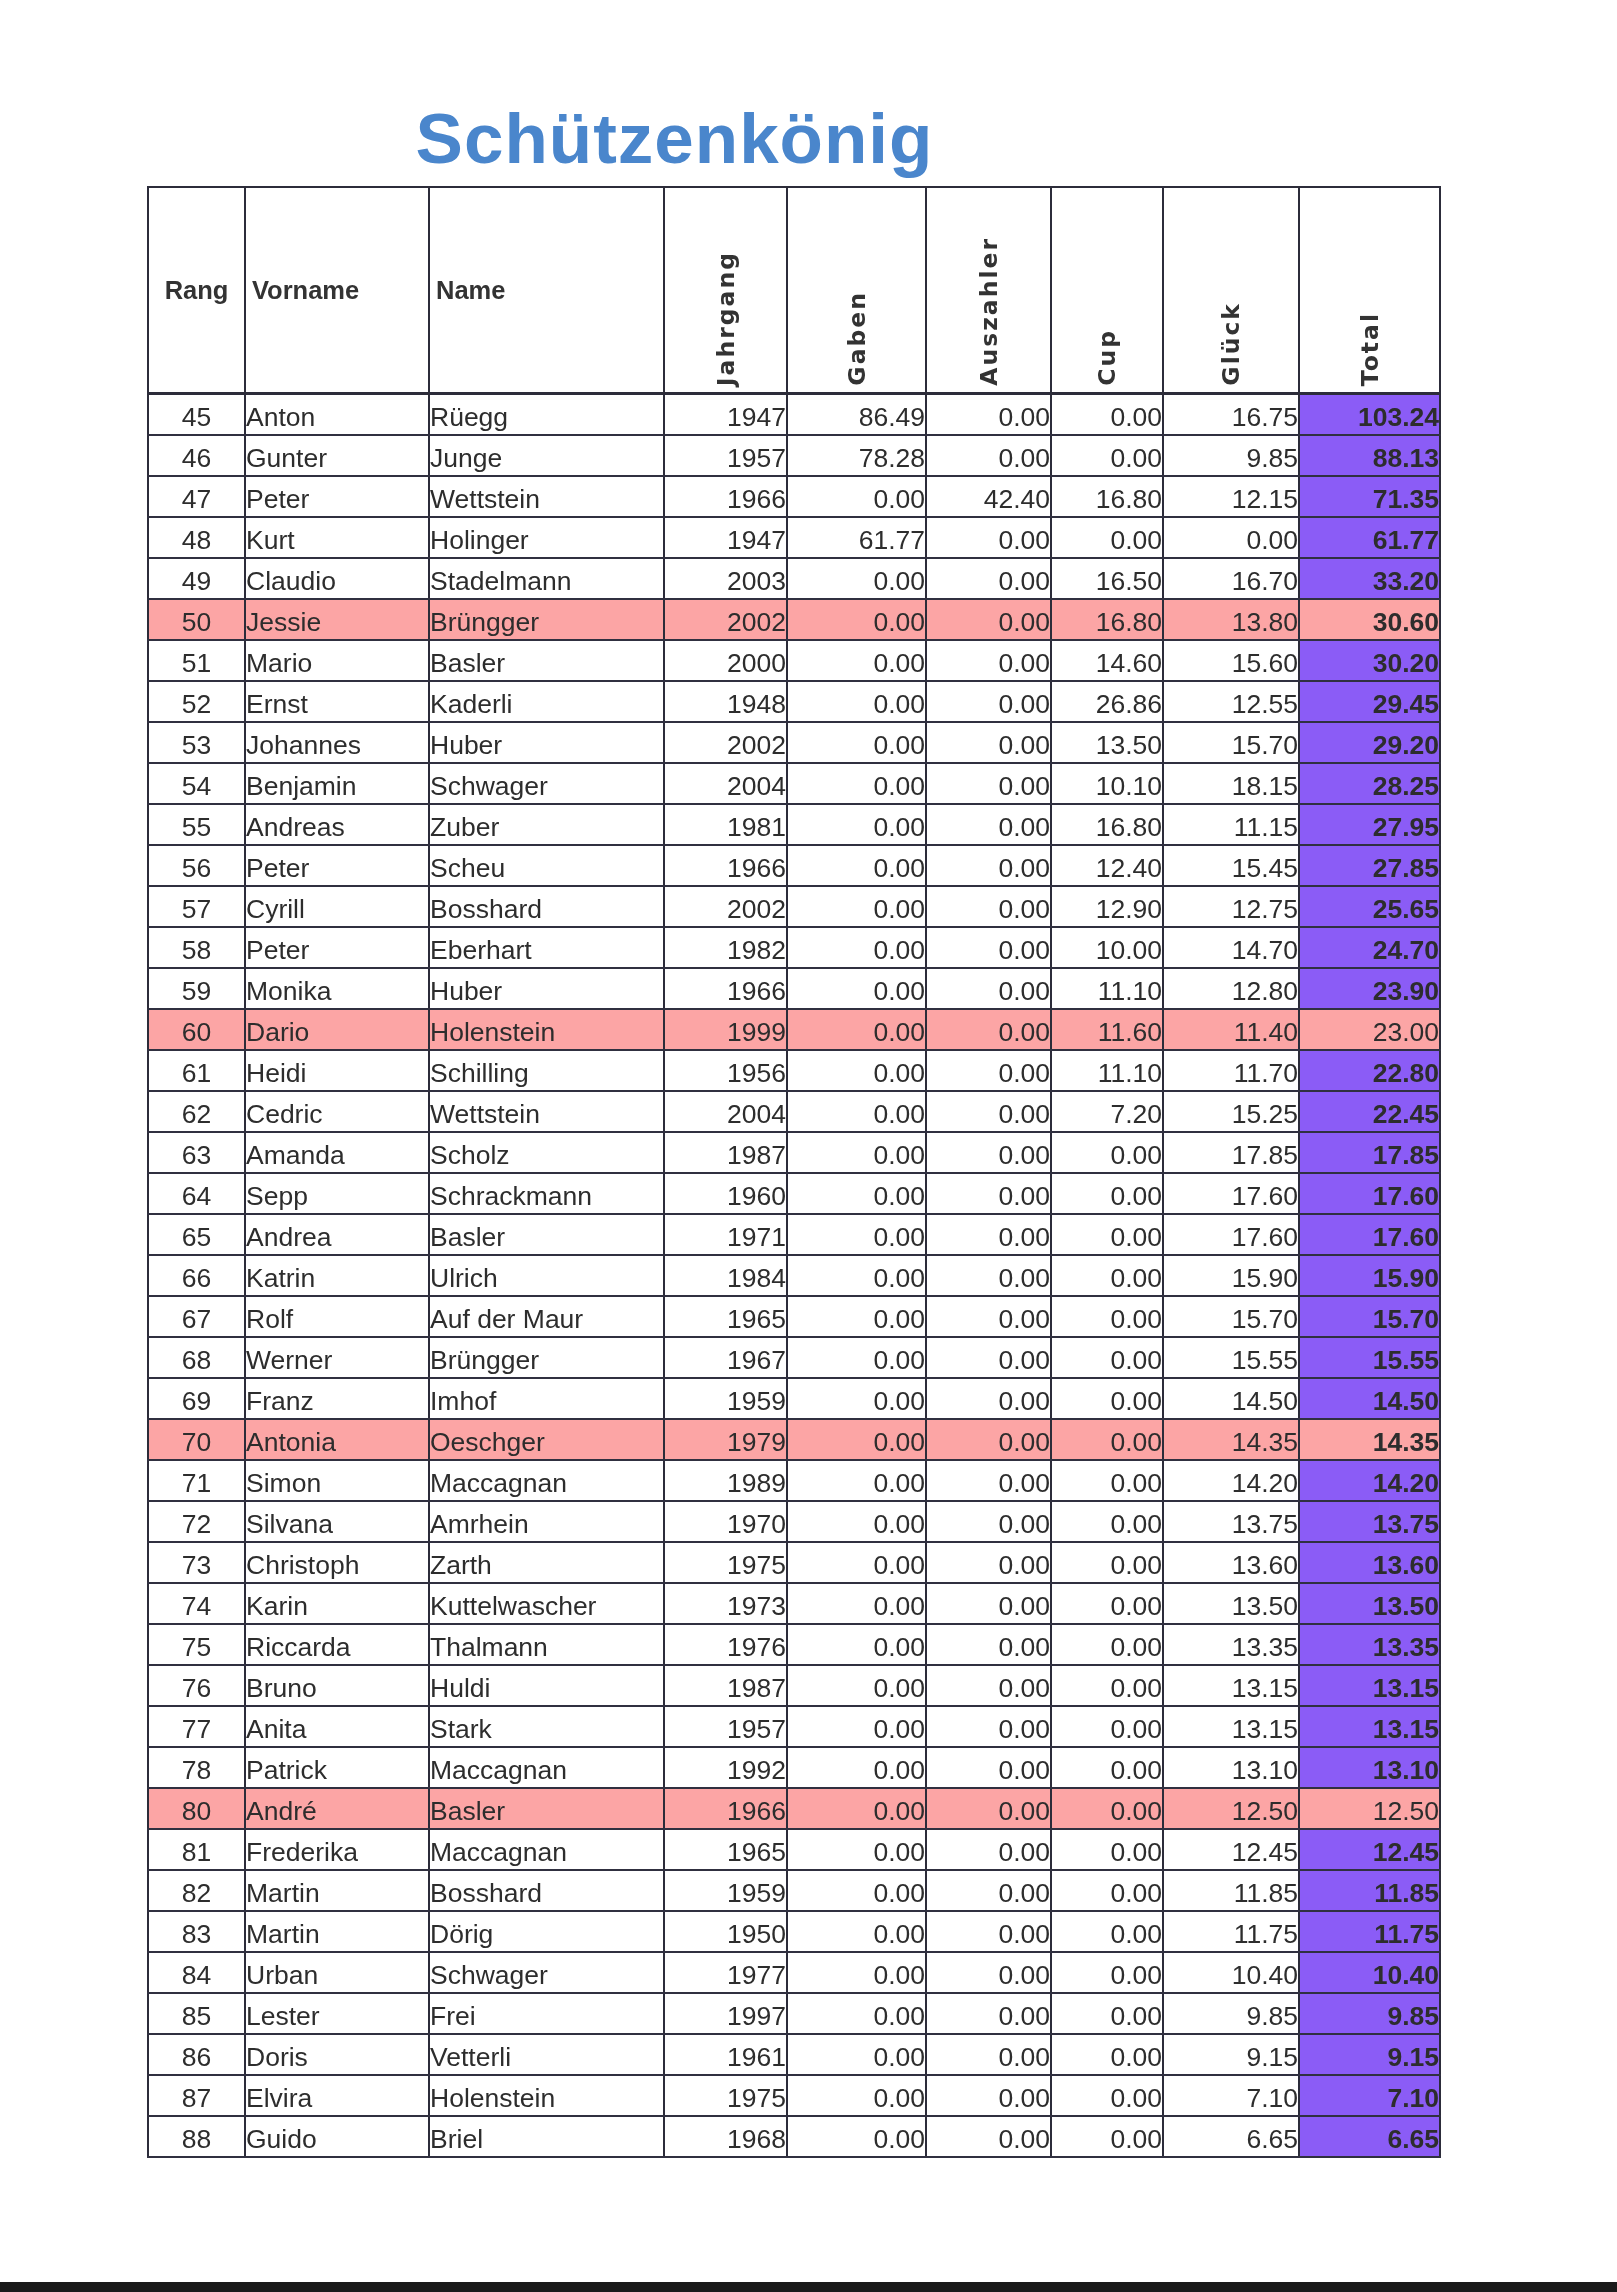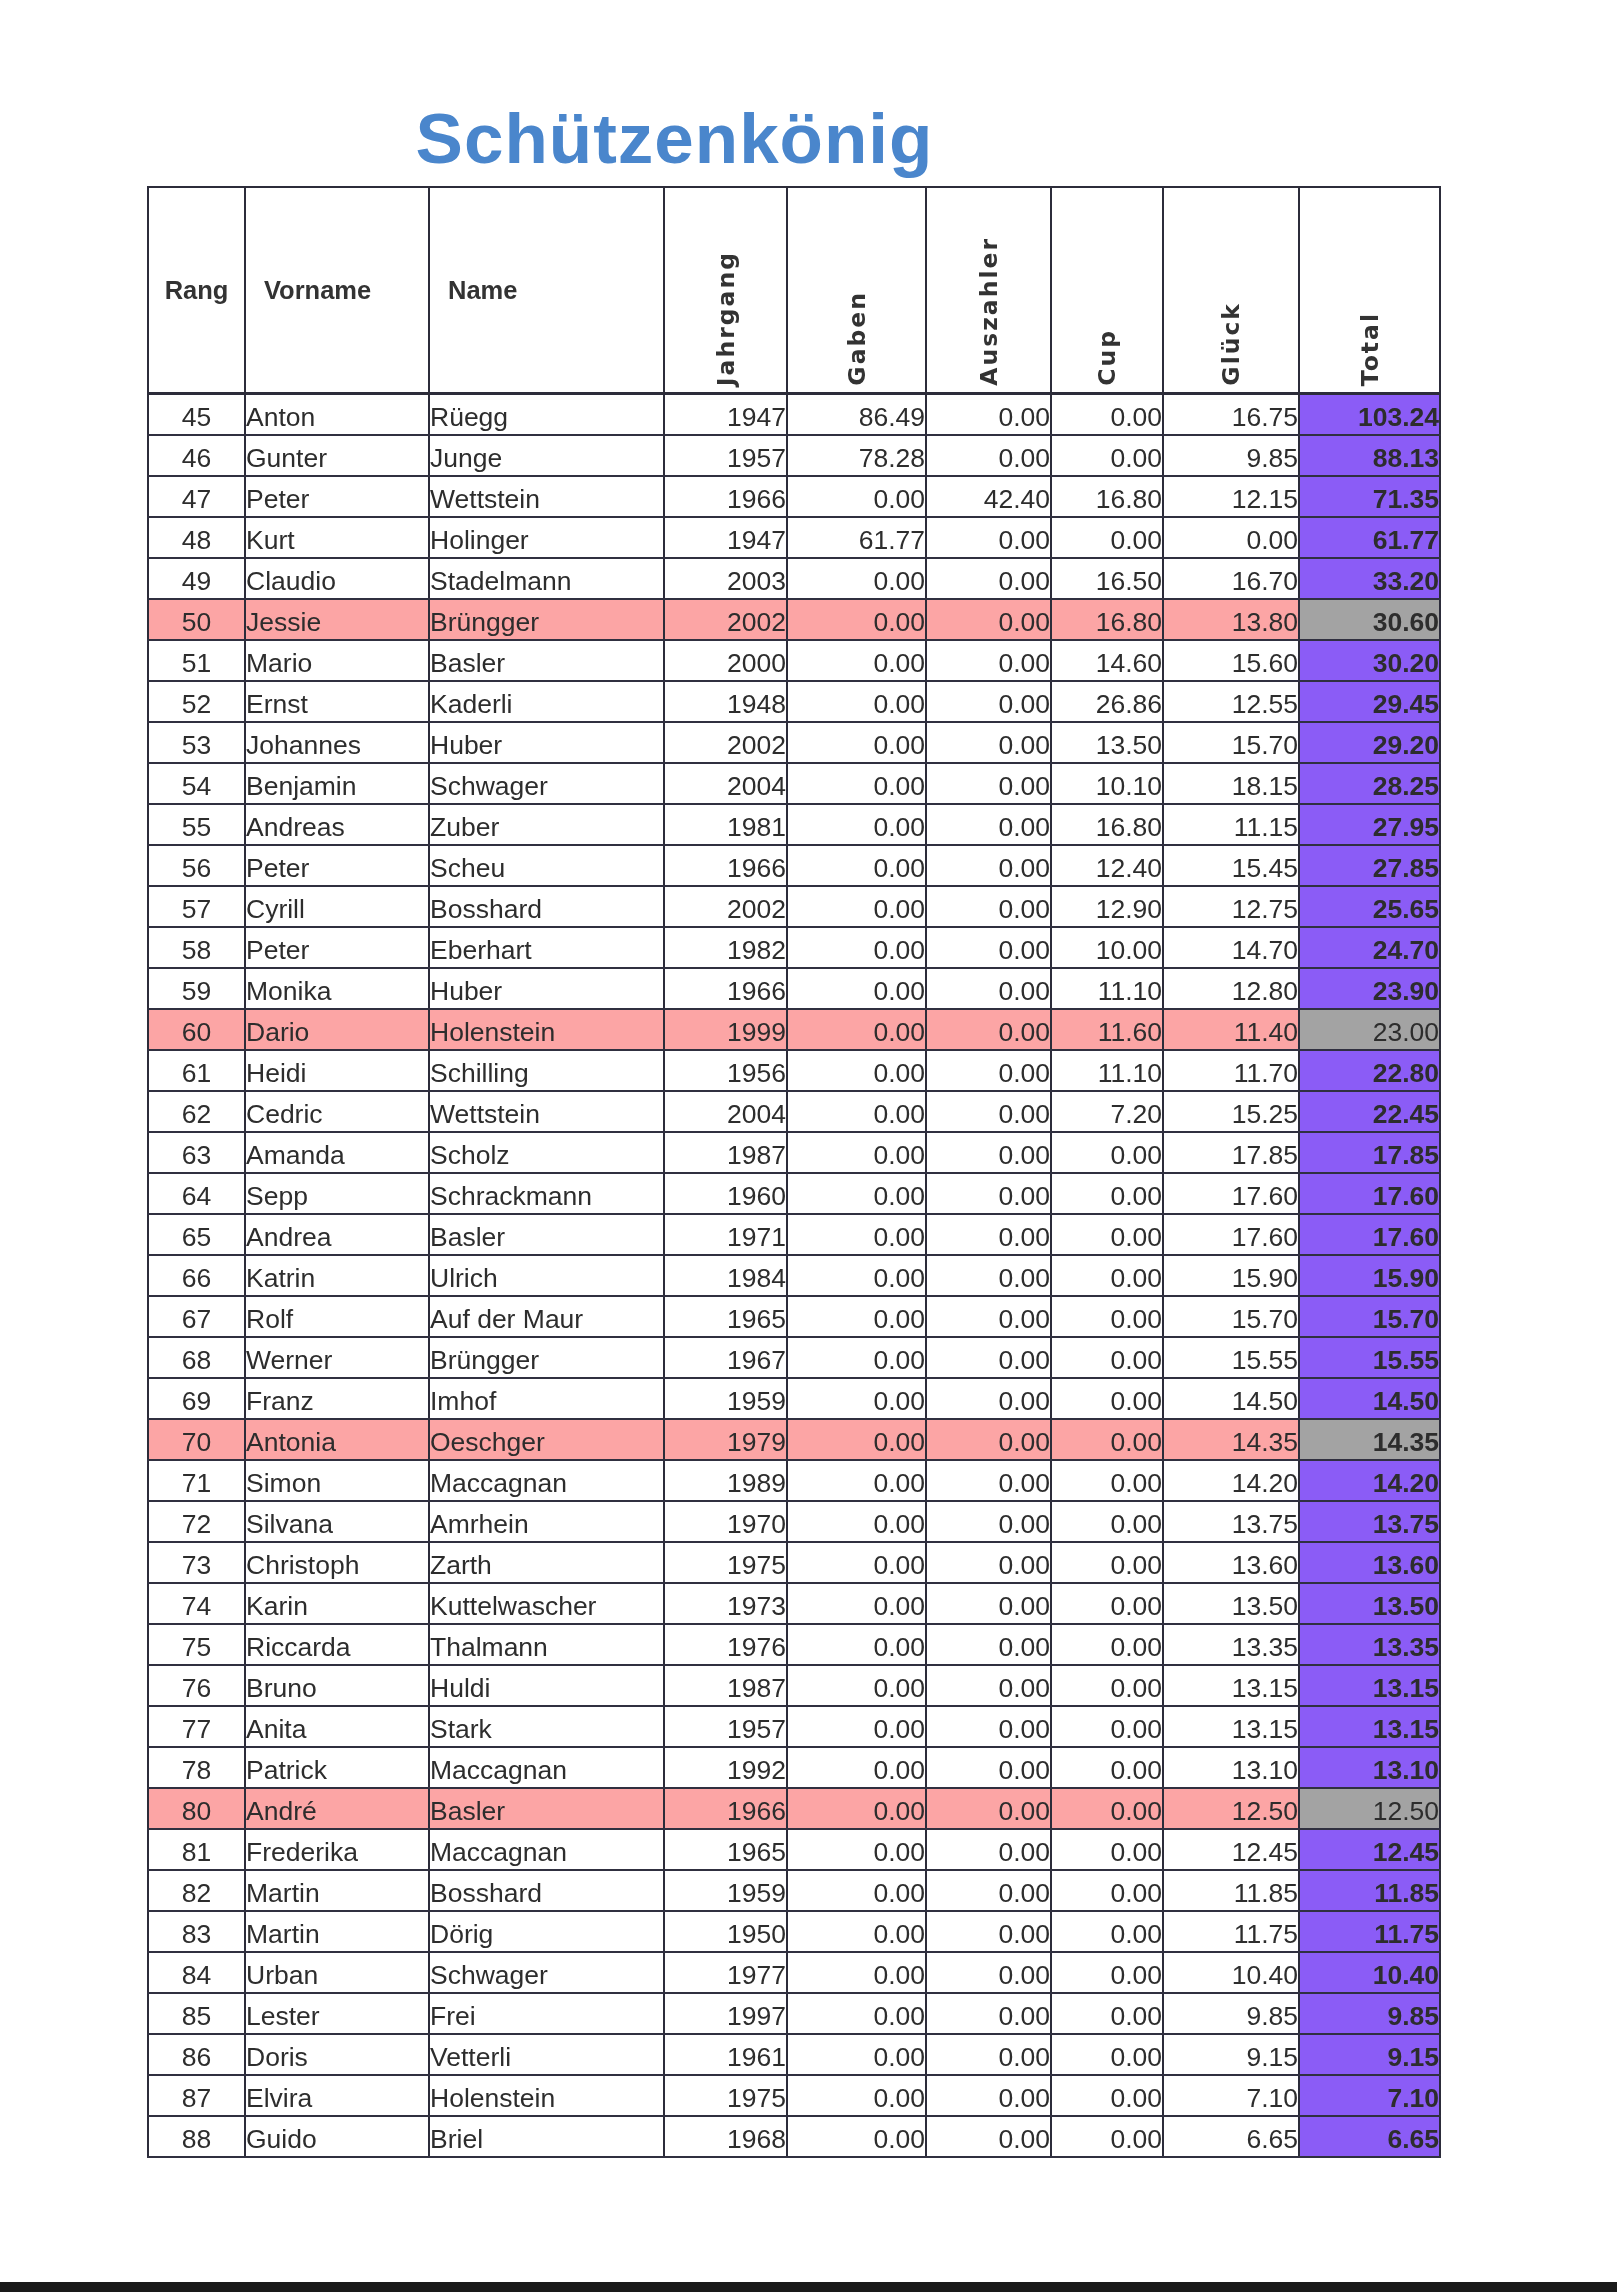--- a/index.html
+++ b/index.html
@@ -24,32 +24,32 @@
   table.ranking th {
     height: 204px; font-weight: bold; font-size: 25.5px; color: #333;
     border-bottom: 3.9px solid #2c2c3a; vertical-align: middle; text-align: left;
   }
   th.rang { text-align: center !important; }
   th.rot { text-align: center !important; vertical-align: bottom !important; padding-bottom: 21.6px; }
   th.rot span {
     display: inline-block; writing-mode: vertical-rl; transform: rotate(180deg);
     font-family: "DejaVu Sans", sans-serif; font-size: 23.5px; letter-spacing: 2px; font-weight: bold;
   }
-  th.name-col span, th.vorname-col span { padding-left: 18px; }
+  th.name-col span, th.vorname-col span { padding-left: 6px; }
   table.ranking td {
     height: 38px; font-size: 26.5px; border-bottom: 2.9px solid #303040;
     vertical-align: bottom; padding-bottom: 1px; color: #2d2d2d;
   }
   td.rang { text-align: center; }
   td.txt { text-align: left; padding-left: 3.9px; }
   td.num { text-align: right; padding-right: 2.9px; }
   td.total { text-align: right; padding-right: 2.9px; background: #8b5cf6; font-weight: bold; }
   td.total.normal { font-weight: normal; }
   tr.shade td { background: #fca5a5; }
-  tr.shade td.total { background: #a3a3a3; }
+  tr.shade td.total { background: #fca5a5; }
   .bottom-bar {
     position: absolute; left: 0; top: 2282px; width: 1617px; height: 10.8px; background: #1a1a1a;
   }
 </style>
 </head>
 <body>
 
 <div class="title">Schützenkönig</div>
 
 <table class="ranking">

